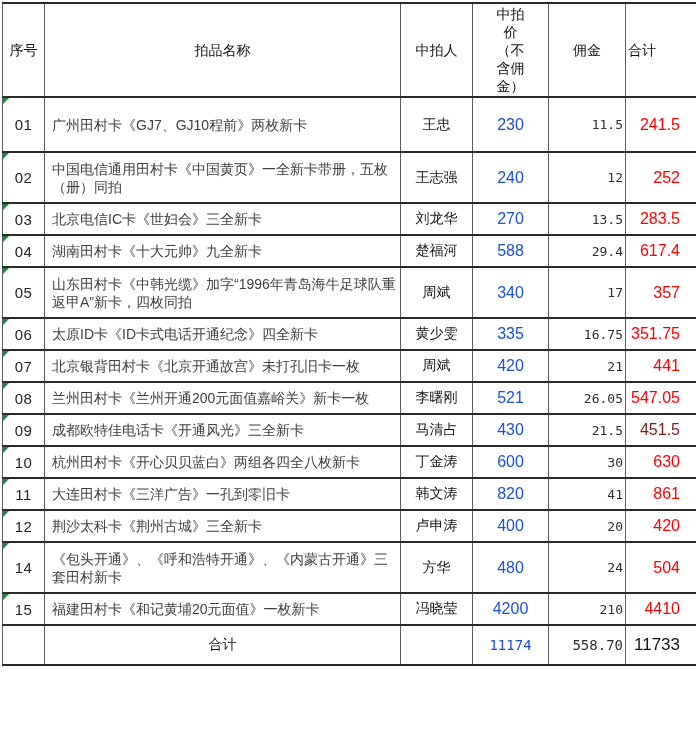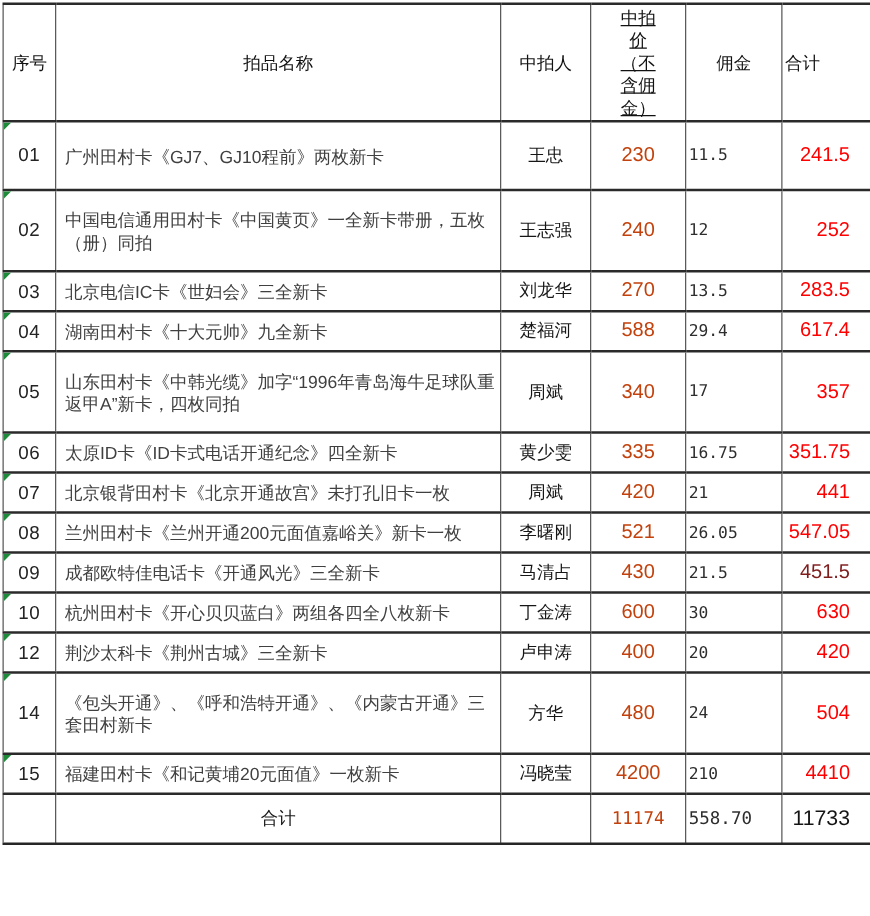--- a/index.html
+++ b/index.html
@@ -34,24 +34,24 @@
     font-weight:normal;
   }
   tr.header-row{height:60px;}
   tr.header-row th{
     font-size:14px;
     text-align:center;
     line-height:18px;
     color:#111;
   }
   tr.header-row th.h-total{text-align:left;padding-left:2px;}
-  tr.header-row th.h-price{padding:1px 20px;text-decoration:underline;}
+  tr.header-row th.h-price{padding:1px 20px;}
 
   tr.data-row{height:32px;}
-  tr.data-row.tall{height:65px;border-radius:18px;}
+  tr.data-row.tall{height:51px;border-radius:18px;}
   tr.data-row.first{height:55px;}
   tr.summary-row{height:40px;}
 
   td.no-cell{
     position:relative;
     text-align:center;
     font-size:15px;
     color:#242424;
     letter-spacing:0.5px;
   }
@@ -71,24 +71,24 @@
     color:#404040;
   }
   td.winner-cell{
     text-align:center;
     font-size:14px;
     color:#161616;
   }
   td.price-cell{
     text-align:center;
     font-size:16px;
-    color:#c2410c;
+    color:#1d4ed8;
   }
   td.fee-cell{
-    text-align:left;
+    text-align:right;
     font-family:"DejaVu Sans Mono",monospace;
     font-size:13px;
     color:#2e2e2e;
   }
   td.total-cell{
     text-align:right;
     padding-right:16px;
     font-size:16px;
     color:#ff0000;
   }
@@ -216,20 +216,28 @@
 
   <tr class="data-row">
     <td class="no-cell"><span class="corner-flag"></span><span>10</span></td>
     <td class="name-cell">杭州田村卡《开心贝贝蓝白》两组各四全八枚新卡</td>
     <td class="winner-cell">丁金涛</td>
     <td class="price-cell">600</td>
     <td class="fee-cell">30</td>
     <td class="total-cell">630</td>
   </tr>
 
+  <tr class="data-row">
+    <td class="no-cell"><span class="corner-flag"></span><span>11</span></td>
+    <td class="name-cell">大连田村卡《三洋广告》一孔到零旧卡</td>
+    <td class="winner-cell">韩文涛</td>
+    <td class="price-cell">820</td>
+    <td class="fee-cell">41</td>
+    <td class="total-cell">861</td>
+  </tr>
 
   <tr class="data-row">
     <td class="no-cell"><span class="corner-flag"></span><span>12</span></td>
     <td class="name-cell">荆沙太科卡《荆州古城》三全新卡</td>
     <td class="winner-cell">卢申涛</td>
     <td class="price-cell">400</td>
     <td class="fee-cell">20</td>
     <td class="total-cell">420</td>
   </tr>
 

